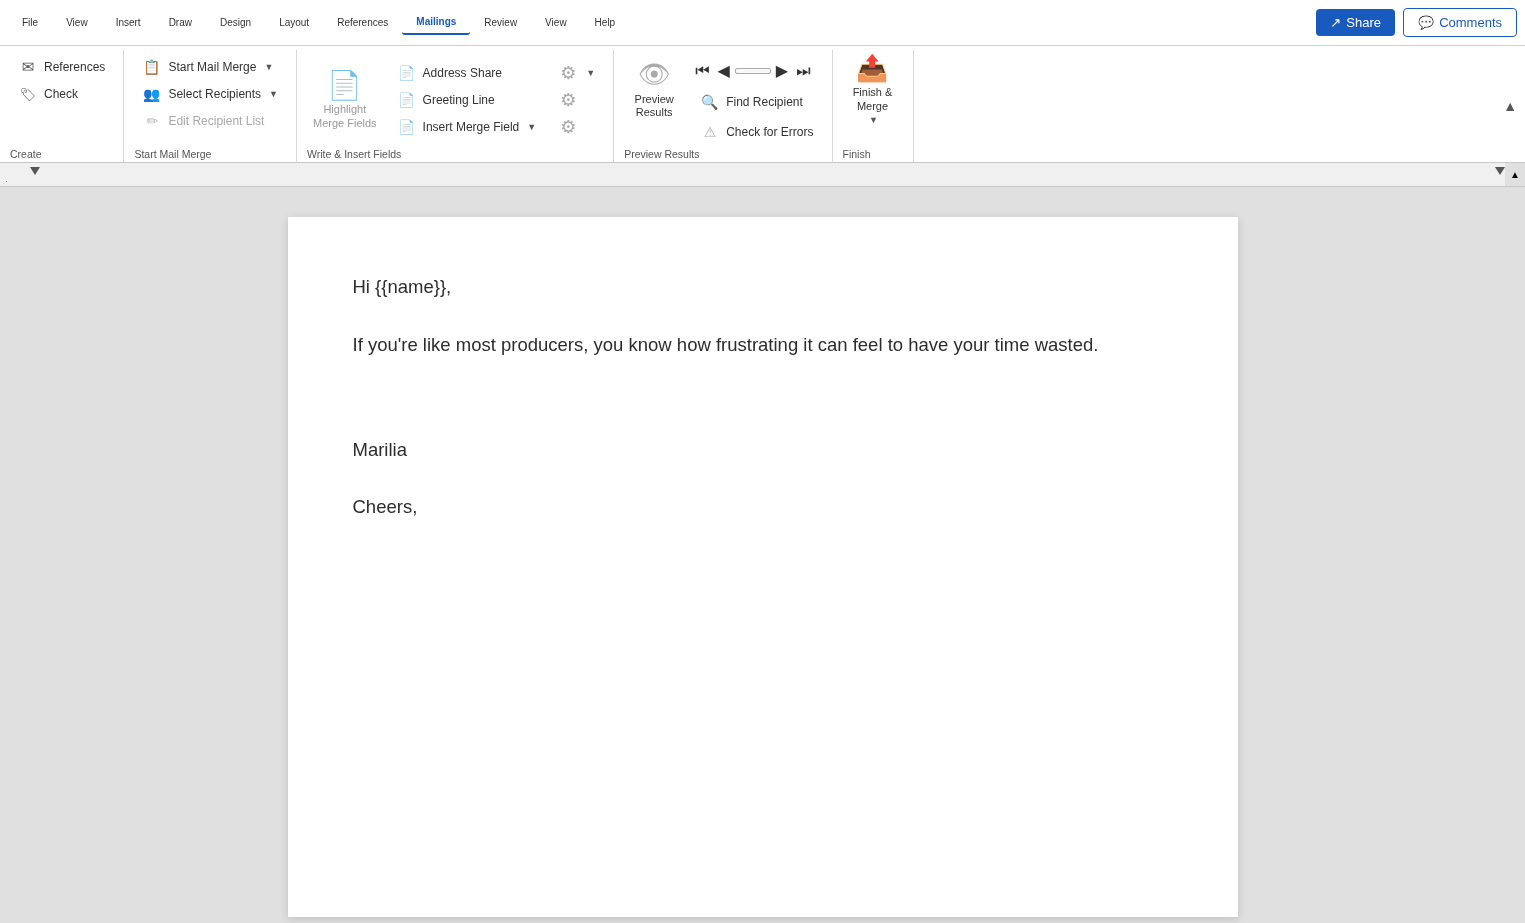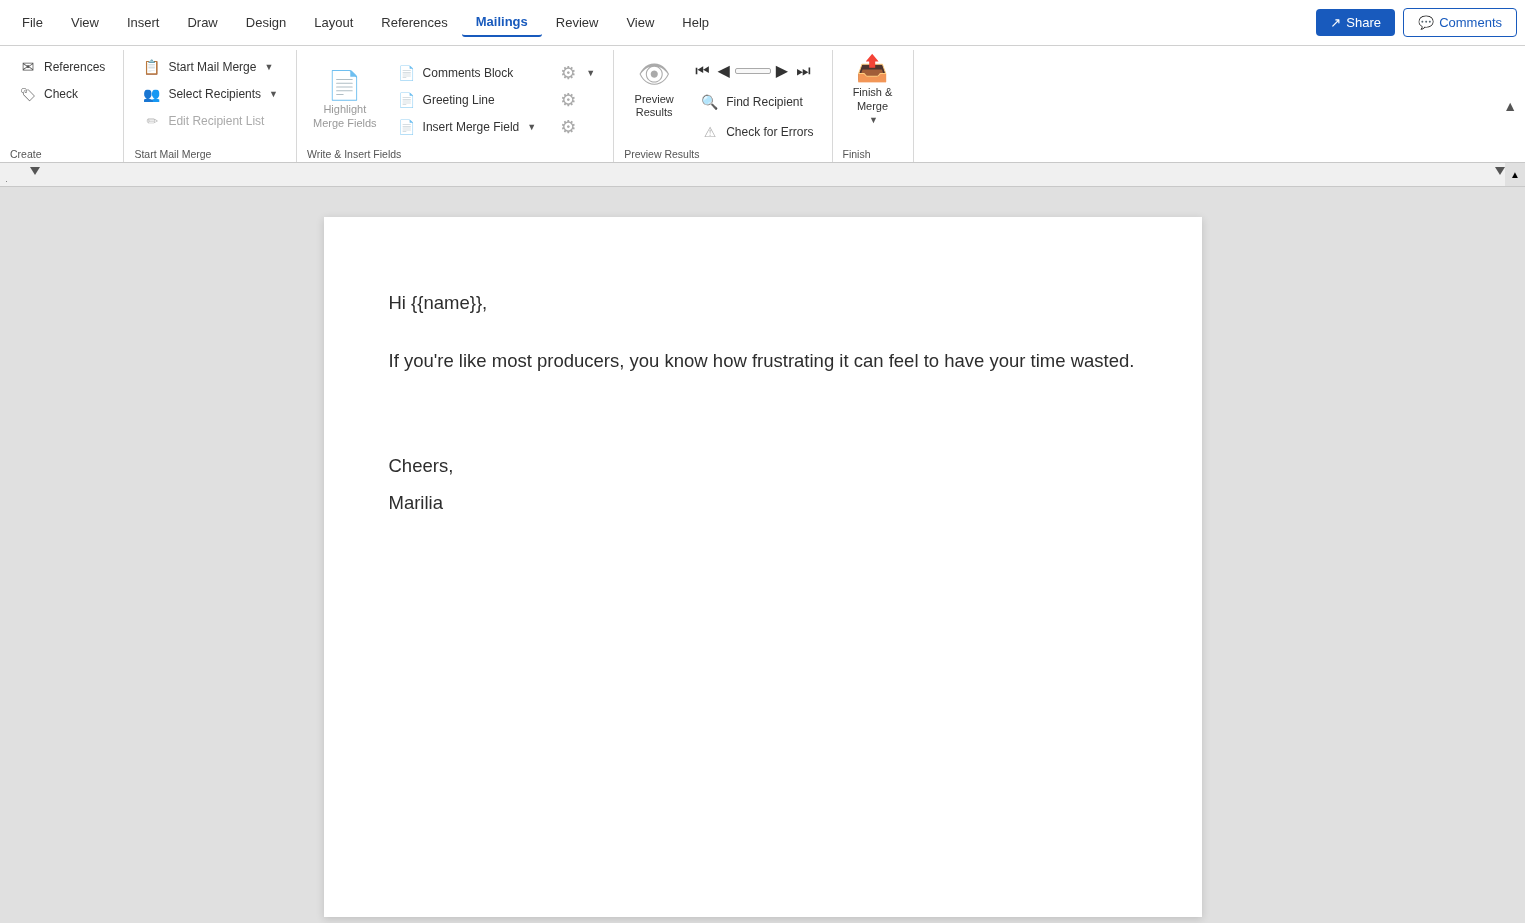--- a/index.html
+++ b/index.html
@@ -10,21 +10,21 @@
       display: flex;
       align-items: center;
       background: #ffffff;
       border-bottom: 1px solid #d0d0d0;
       height: 46px;
       padding: 0 8px;
       gap: 0;
     }
     .menu-item {
       padding: 6px 14px;
-      font-size: 13px;
+      font-size: 10px;
       color: #333;
       cursor: pointer;
       border-radius: 3px;
       white-space: nowrap;
     }
     .menu-item.active {
       color: #185abd;
       border-bottom: 2px solid #185abd;
       font-weight: 600;
     }
@@ -200,23 +200,23 @@
     
     .doc-area {
       background: #e0e0e0;
       min-height: calc(100vh - 175px);
       display: flex;
       justify-content: center;
       padding: 30px 20px;
     }
     .doc-page {
       background: white;
-      width: 878px;
+      width: 950px;
       min-height: 700px;
-      padding: 71px 65px;
+      padding: 55px 65px;
       box-shadow: 0 2px 8px rgba(0,0,0,0.15);
       font-size: 18.5px;
       color: #2d2d2d;
       line-height: 1.6;
     }
     .doc-para {
       margin-bottom: 28px;
     }
     .doc-para:last-child { margin-bottom: 0; }
   </style>
@@ -290,21 +290,21 @@
     <div class="ribbon-group-content" style="align-items: center; gap: 6px;">
 
       <button class="ribbon-btn" style="min-width:60px; height:70px; justify-content:center;">
         <span class="ribbon-btn-icon" style="font-size:28px; color:#bbb;">📄</span>
         <span class="ribbon-btn-label" style="color:#999; font-size:11px;">Highlight<br>Merge Fields</span>
       </button>
 
       <div class="ribbon-btn-small-group">
         <button class="ribbon-btn-small">
           <span class="ribbon-btn-small-icon" style="font-size:14px; color:#aaa;">📄</span>
-          <span>Comments Block</span>
+          <span>Address Share</span>
         </button>
         <button class="ribbon-btn-small">
           <span class="ribbon-btn-small-icon" style="font-size:14px; color:#aaa;">📄</span>
           <span>Greeting Line</span>
         </button>
         <button class="ribbon-btn-small">
           <span class="ribbon-btn-small-icon" style="font-size:14px; color:#aaa;">📄</span>
           <span>Insert Merge Field</span>
           <span class="dropdown-arrow">▼</span>
         </button>
@@ -390,20 +390,20 @@
 
 <div class="doc-area">
   <div class="doc-page">
     <div class="doc-para">
       <span>Hi {{name}},</span>
     </div>
     <div class="doc-para">
       <span>If you're like most producers, you know how frustrating it can feel to have your time wasted.</span>
     </div>
     <div class="doc-para" style="margin-bottom:18px;">&nbsp;</div>
+    <div class="doc-para">
+      <span>Marilia</span>
+    </div>
     <div class="doc-para" style="margin-bottom:8px;">
       <span>Cheers,</span>
     </div>
-    <div class="doc-para">
-      <span>Marilia</span>
-    </div>
   </div>
 </div>
 
 </body></html>

